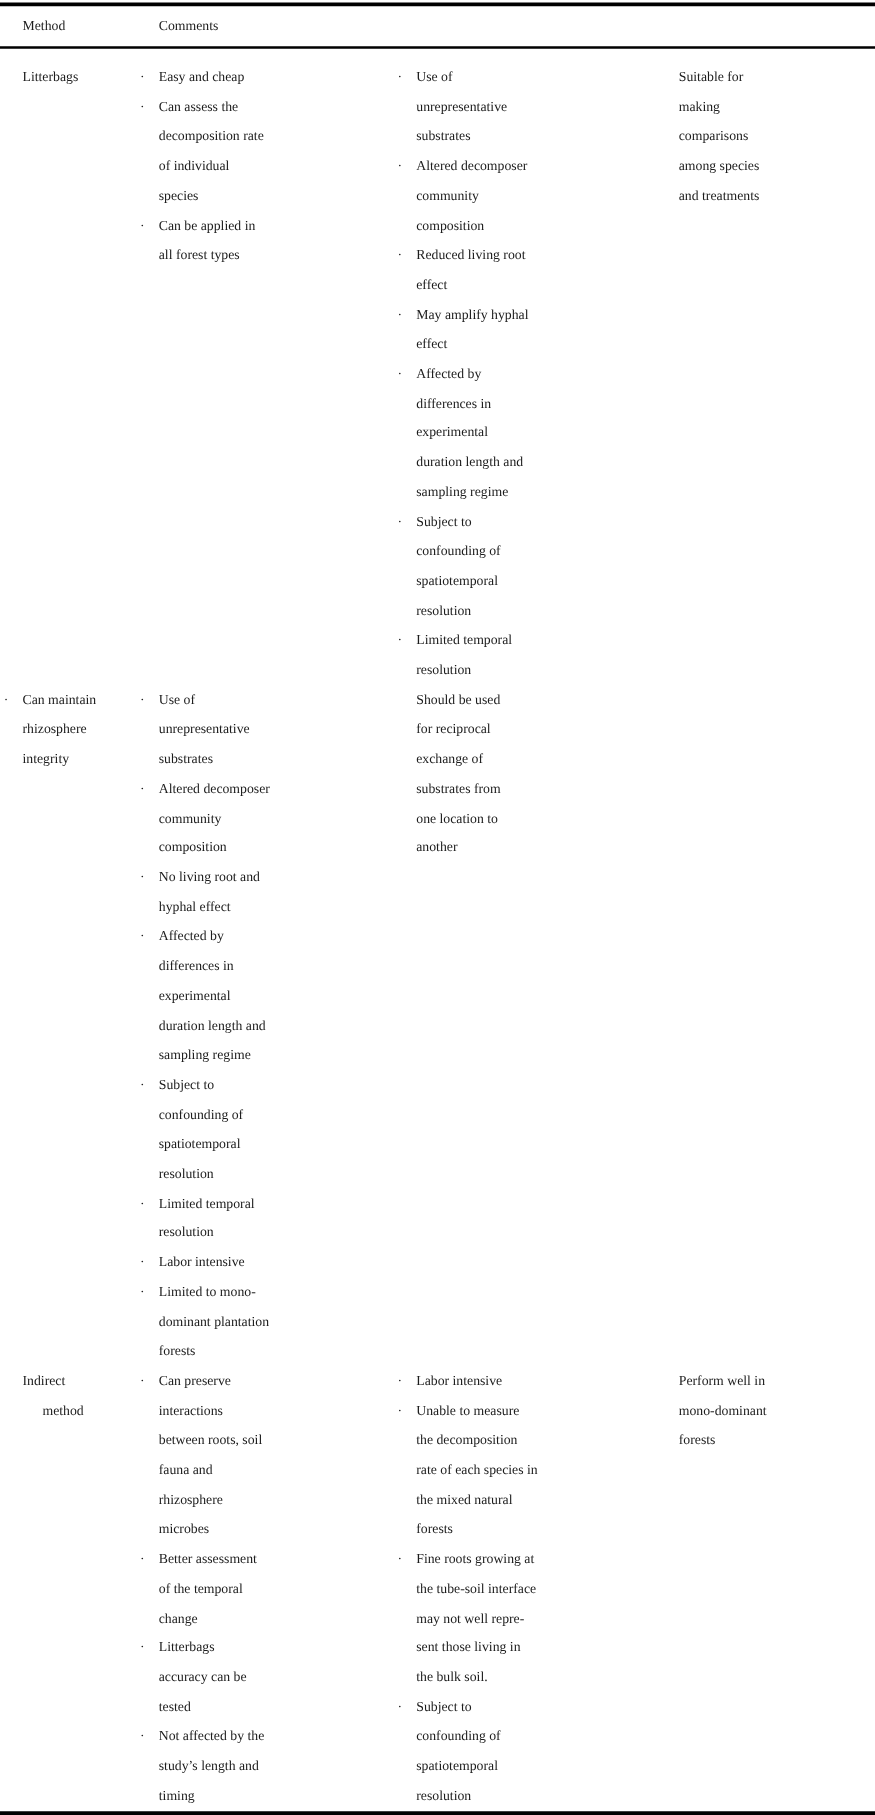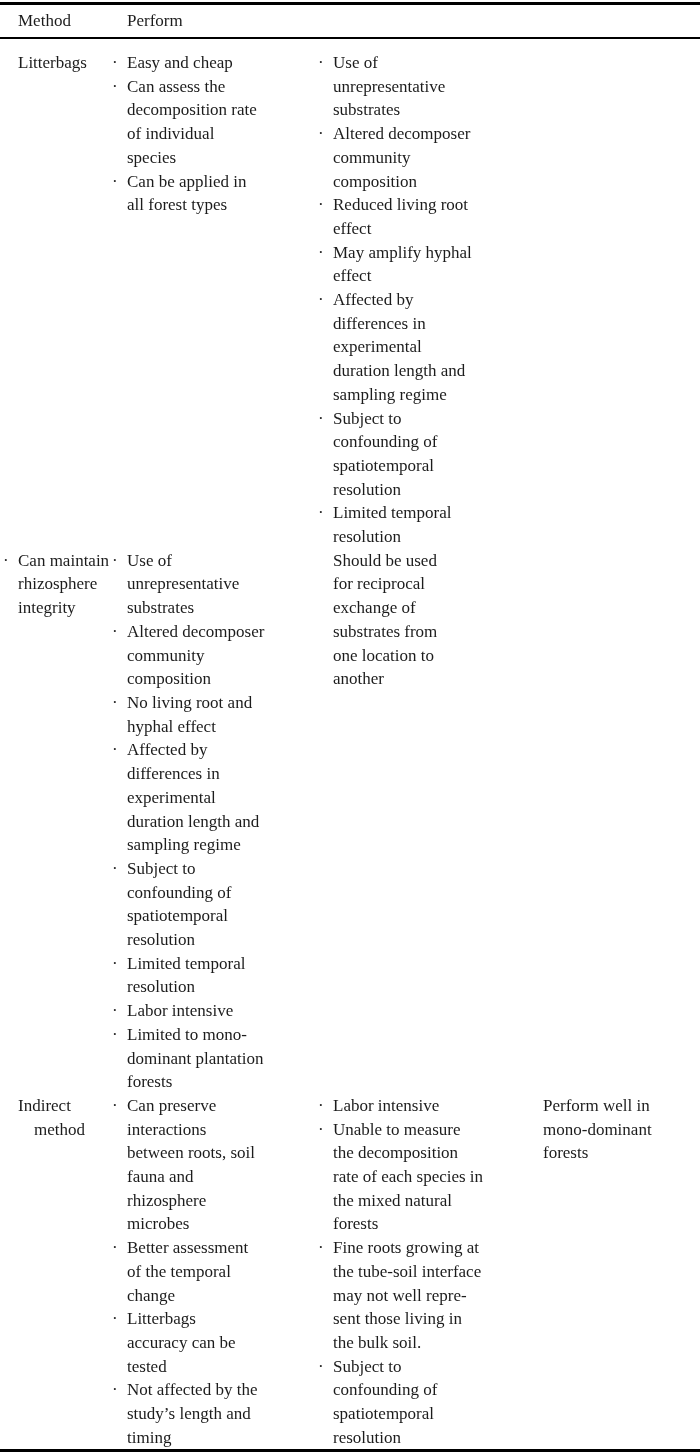--- a/index.html
+++ b/index.html
@@ -6,21 +6,21 @@
     margin: 0;
     padding: 0;
     background: #ffffff;
   }
   .page {
     position: relative;
     width: 700px;
     height: 1452px;
     background: #ffffff;
     font-family: "Liberation Serif", "DejaVu Serif", serif;
-    font-size: 17px;
+    font-size: 11px;
     line-height: 23.7px;
     color: #1c1c1c;
     overflow: hidden;
     box-sizing: border-box;
   }
   .rule {
     width: 700px;
     background: #000000;
   }
   .rule-top    { height: 3px; margin-top: 2px; }
@@ -70,21 +70,21 @@
   }
 </style>
 </head>
 <body>
 
 <div class="page">
   <div class="rule rule-top"></div>
 
   <div class="grid header">
     <div class="hcell">Method</div>
-    <div class="hcell">Perform</div>
+    <div class="hcell">Comments</div>
   </div>
 
   <div class="rule rule-mid"></div>
 
   <div class="tbody">
       <div class="grid trow">
         <div class="cell method-cell">Litterbags</div>
         <div class="cell list-cell">
           <div class="li">
             <span class="dot">·</span>
@@ -140,20 +140,25 @@
 confounding of
 spatiotemporal
 resolution</span>
           </div>
           <div class="li">
             <span class="dot">·</span>
             <span class="li-text">Limited temporal
 resolution</span>
           </div>
         </div>
+        <div class="cell comments-cell">Suitable for
+making
+comparisons
+among species
+and treatments</div>
       </div>
       <div class="grid trow">
         <div class="cell list-cell">
           <div class="li">
             <span class="dot">·</span>
             <span class="li-text">Can maintain
 rhizosphere
 integrity</span>
           </div>
         </div>

